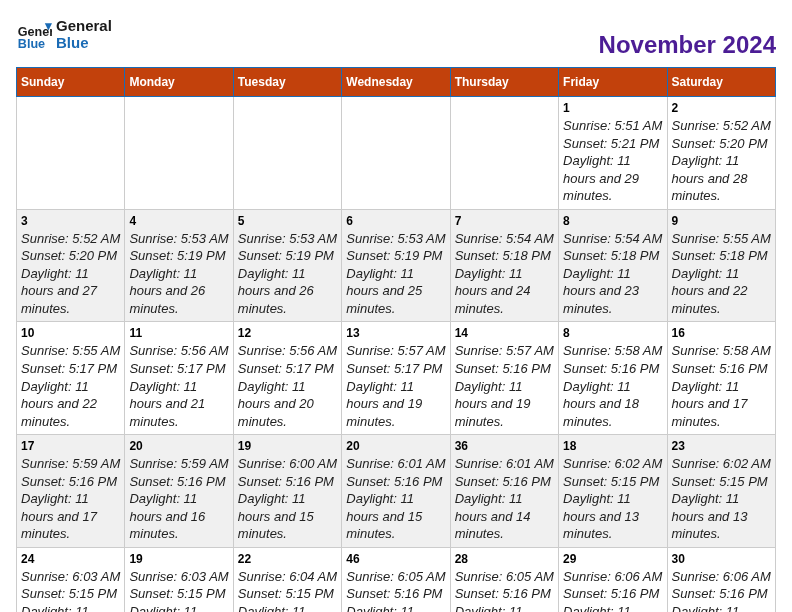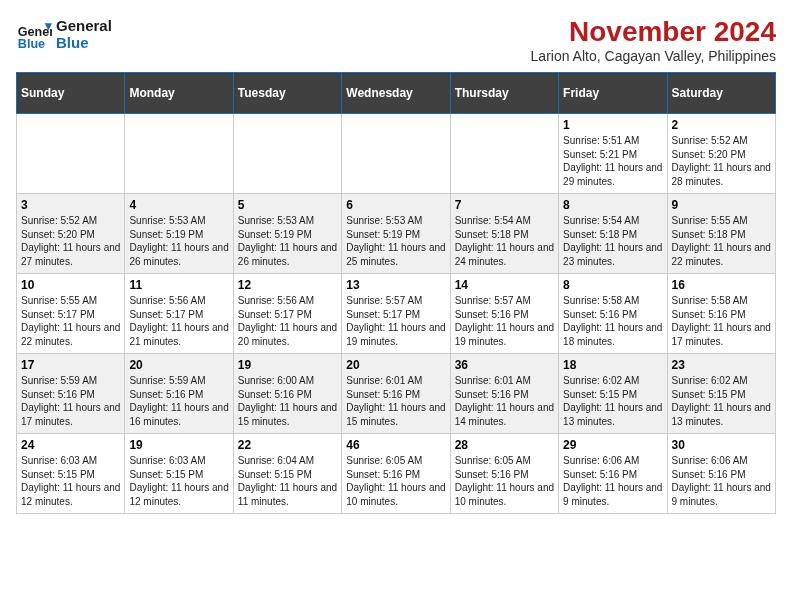--- a/index.html
+++ b/index.html
@@ -22,38 +22,39 @@
       gap: 4px;
     }
     .logo-icon {
       width: 36px;
       height: 36px;
     }
     .title-area {
       text-align: right;
     }
     .month-title {
-      font-size: 28px;
+      font-size: 24px;
       font-weight: bold;
-      color: #b91c1c;
+      color: #4c1d95;
+      margin-top: 15px;
     }
     .subtitle {
       font-size: 14px;
       color: #333;
     }
     table {
       width: 100%;
       border-collapse: collapse;
       font-size: 10px;
     }
     thead tr th {
-      background: #404040;
+      background: #c2410c;
       color: #fff;
       text-align: left;
-      padding: 13px 4px;
+      padding: 7px 4px;
       font-size: 12px;
       border: 1px solid #1a6bb5;
     }
     tbody tr td {
       border: 1px solid #ccc;
       vertical-align: top;
       padding: 4px;
       width: calc(100% / 7);
       height: 80px;
       background: #fff;
@@ -61,44 +62,44 @@
     tbody tr:nth-child(even) td {
       background: #f0f0f0;
     }
     .day-num {
       font-weight: bold;
       font-size: 12px;
       display: block;
       margin-bottom: 2px;
     }
     .day-info {
-      font-size: 10px;
+      font-size: 13px;
       color: #222;
       line-height: 1.35;
+      font-style: italic;
     }
     .empty { background: #fff !important; }
   </style>
 </head>
 <body>
 
 <div class="header-area">
   <div class="logo">
     <svg class="logo-icon" viewBox="0 0 40 40">
       <text x="2" y="22" font-size="14" font-weight="bold" fill="#1a1a1a">General</text>
       <text x="2" y="36" font-size="14" font-weight="bold" fill="#1a6bb5">Blue</text>
       <polygon points="32,8 40,8 36,16" fill="#1a6bb5"></polygon>
     </svg>
     <div>
       <div style="font-size:15px;font-weight:bold;color:#1a1a1a;">General</div>
       <div style="font-size:15px;font-weight:bold;color:#1a6bb5;">Blue</div>
     </div>
   </div>
   <div class="title-area">
     <div class="month-title">November 2024</div>
-    <div class="subtitle">Larion Alto, Cagayan Valley, Philippines</div>
   </div>
 </div>
 
 <table>
   <thead>
     <tr>
     <th>Sunday</th>
         <th>Monday</th>
         <th>Tuesday</th>
         <th>Wednesday</th>

